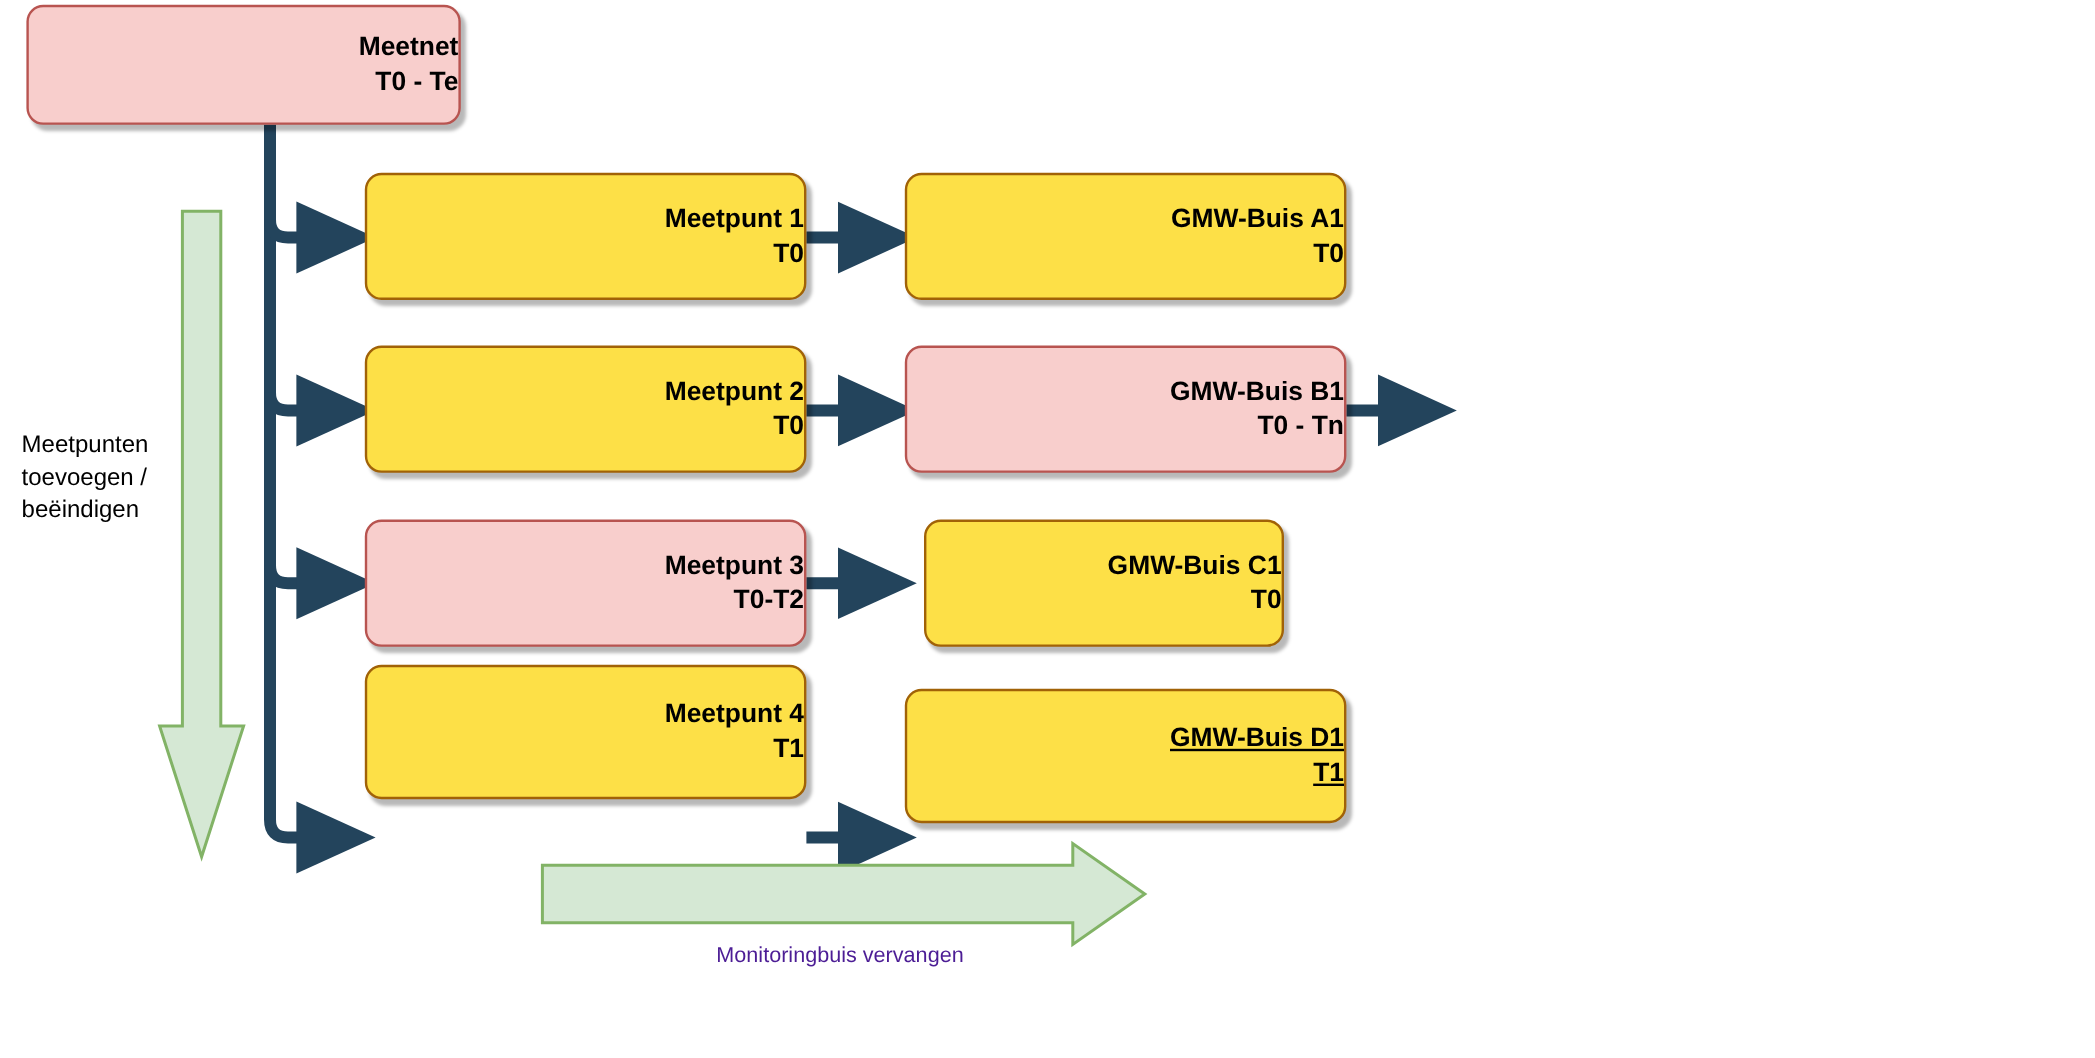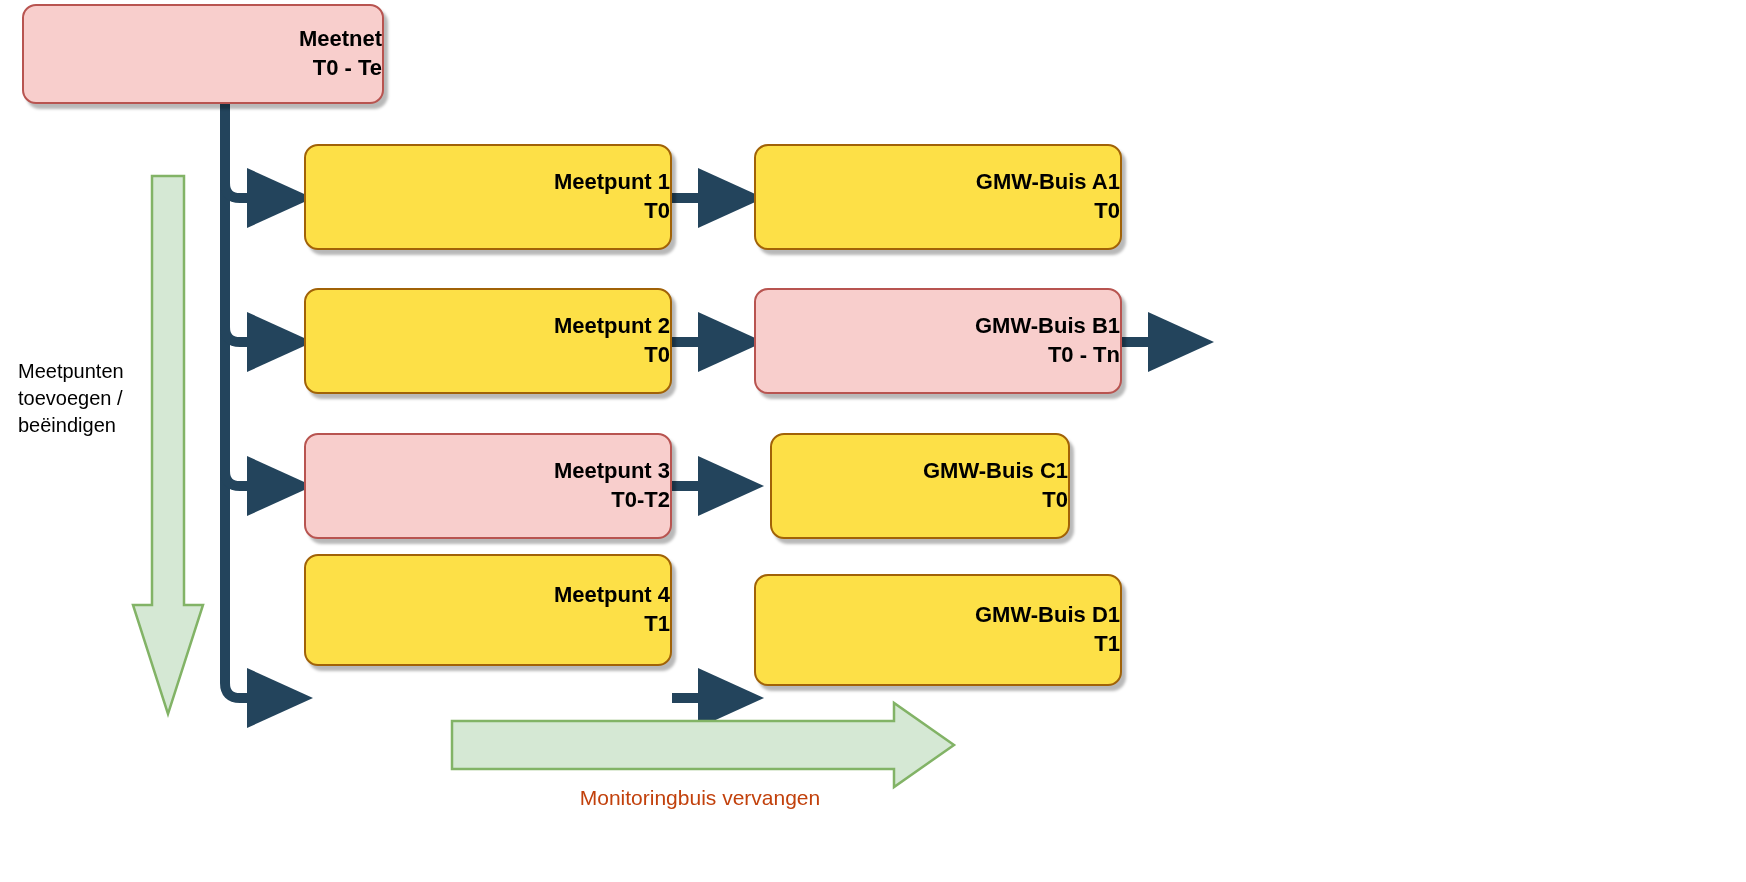--- a/index.html
+++ b/index.html
@@ -39,22 +39,22 @@
   .side-label {
     position: absolute;
     font-size: 20px;
     line-height: 1.35;
     color: #000000;
     font-weight: normal;
     text-align: left;
   }
   .bottom-label {
     position: absolute;
-    font-size: 21px;
-    color: #c2410c;
+    font-size: 18px;
+    color: #4c1d95;
     font-weight: normal;
     text-align: center;
     white-space: nowrap;
   }
 </style>
 </head>
 <body>
 
 <div id="canvas">
 
@@ -122,21 +122,21 @@
   <div class="node blue" style="left:770px; top:433px; width:300px; height:106px;">
     <span class="l1">GMW-Buis C1</span>
     <span class="l2">T0</span>
   </div>
 
   <div class="node blue" style="left:304px; top:554px; width:368px; height:112px;">
     <span class="l1">Meetpunt 4</span>
     <span class="l2">T1</span>
   </div>
 
-  <div class="node blue" style="left:754px; top:574px; width:368px; height:112px;">
+  <div class="node blue" style="left:754px; top:574px; width:368px; height:112px;text-decoration:underline;">
     <span class="l1">GMW-Buis D1</span>
     <span class="l2">T1</span>
   </div>
 
   <div class="side-label" style="left:18px; top:358px; width:130px;">
     <span>Meetpunten</span><br>
     <span>toevoegen /</span><br>
     <span>beëindigen</span>
   </div>
 

